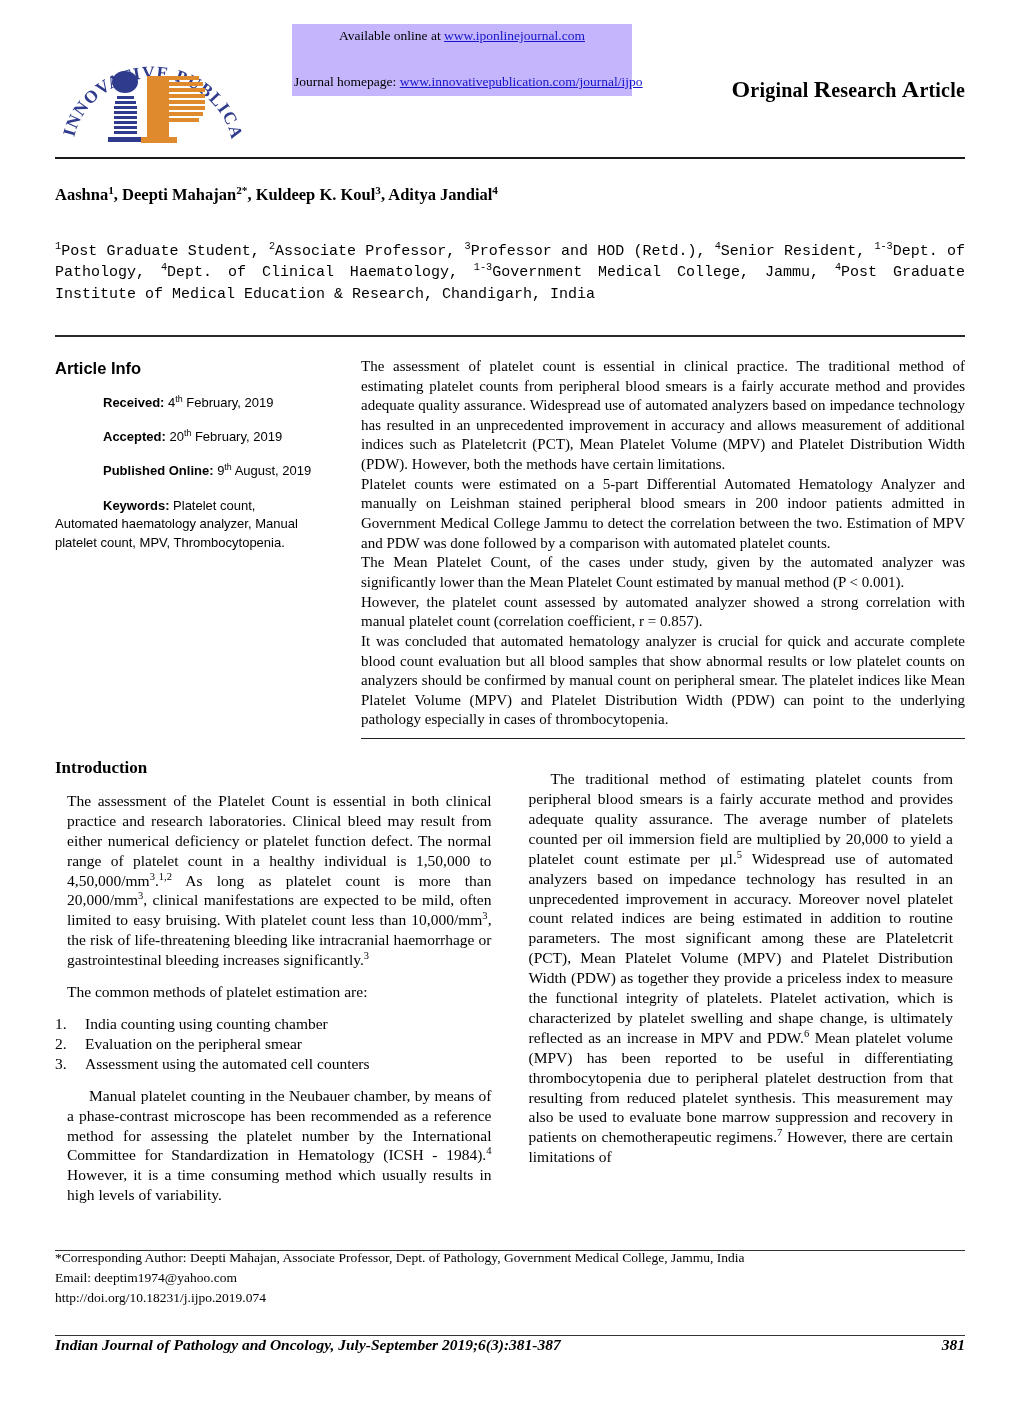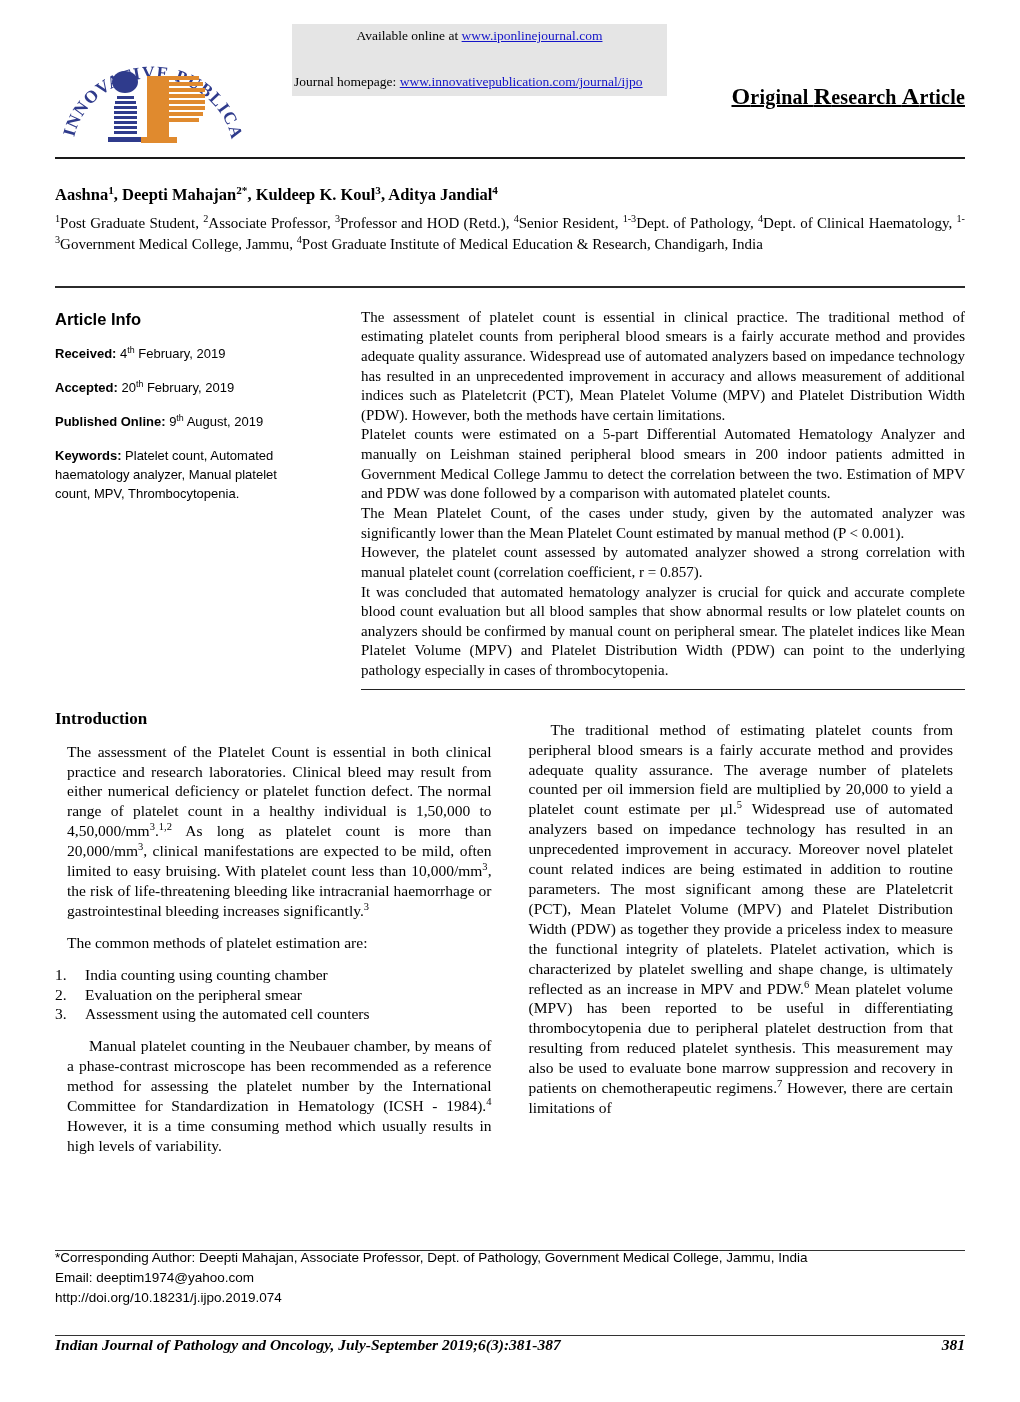--- a/index.html
+++ b/index.html
@@ -35,22 +35,22 @@
     top: 38px;
     width: 195px;
     height: 118px;
   }
   .logo-wrap svg { display:block; }
 
   .header-box {
     position: absolute;
     left: 237px;
     top: 24px;
-    width: 375px;
-    background: #e5e5e5;
+    width: 340px;
+    background: #c4b5fd;
     font-family: "Liberation Serif", serif;
     font-size: 13.5px;
     line-height: 1.25;
     padding: 0;
   }
   .hb-line1 {
     text-align: center;
     padding: 4px 0 3px 0;
   }
   .hb-gap { height: 26px; }
@@ -60,27 +60,26 @@
     white-space: nowrap;
   }
   .hb-link {
     color: #1414c8;
     text-decoration: underline;
   }
 
   .article-type {
     position: absolute;
     right: 0px;
-    top: 83px;
+    top: 76px;
     font-family: "Liberation Serif", serif;
     font-size: 20px;
     font-weight: bold;
     letter-spacing: 0.2px;
     white-space: nowrap;
-    text-decoration: underline;
   }
   .article-type .cap { font-size: 24px; }
 
   .rule-full {
     border: 0;
     border-top: 2px solid #1a1a1a;
     margin: 0;
     width: 100%;
   }
 
@@ -93,24 +92,24 @@
     margin: 14px 0 0 0;
     letter-spacing: -0.1px;
   }
   .authors {
     font-family: "Liberation Serif", serif;
     font-size: 16.5px;
     font-weight: bold;
     margin: 26px 0 0 0;
   }
   .affil {
-    font-family: Liberation Serif, serif;
+    font-family: Liberation Mono, monospace;
     font-size: 15px;
     line-height: 1.42;
-    margin: 8px 0 0 0;
+    margin: 36px 0 0 0;
     text-align: justify;
   }
   sup { font-size: 0.68em; vertical-align: super; line-height: 0; }
 
   .rule-head2 {
     margin-top: 30px;
     border: 0;
     border-top: 2px solid #2b2b2b;
     width: 100%;
   }
@@ -128,21 +127,21 @@
     font-size: 13px;
     line-height: 1.4;
     padding-right: 12px;
   }
   .ai-head {
     font-weight: bold;
     font-size: 16.5px;
     margin-bottom: 14px;
   }
   .ai-row { margin-bottom: 16px; }
-  .ai-row b { font-weight: bold; }
+  .ai-row b { font-weight: bold; margin-left: 48px; }
   .ai-keywords { line-height: 1.45; }
 
   .abstract-col {
     flex: 1 1 auto;
     padding-left: 8px;
   }
   .abs-head {
     font-family: "Liberation Serif", serif;
     font-weight: bold;
     font-size: 17px;
@@ -205,21 +204,21 @@
     right: 55px;
     top: 1242px;
     border: 0;
     border-top: 1.5px solid #333;
   }
   .footnote {
     position: absolute;
     left: 55px;
     right: 55px;
     top: 1248px;
-    font-family: Liberation Sans, sans-serif;
+    font-family: Liberation Serif, serif;
     font-size: 13.5px;
     line-height: 1.48;
   }
   .footer-rule {
     position: absolute;
     left: 55px;
     right: 55px;
     top: 1327px;
     border: 0;
     border-top: 1.5px solid #333;

